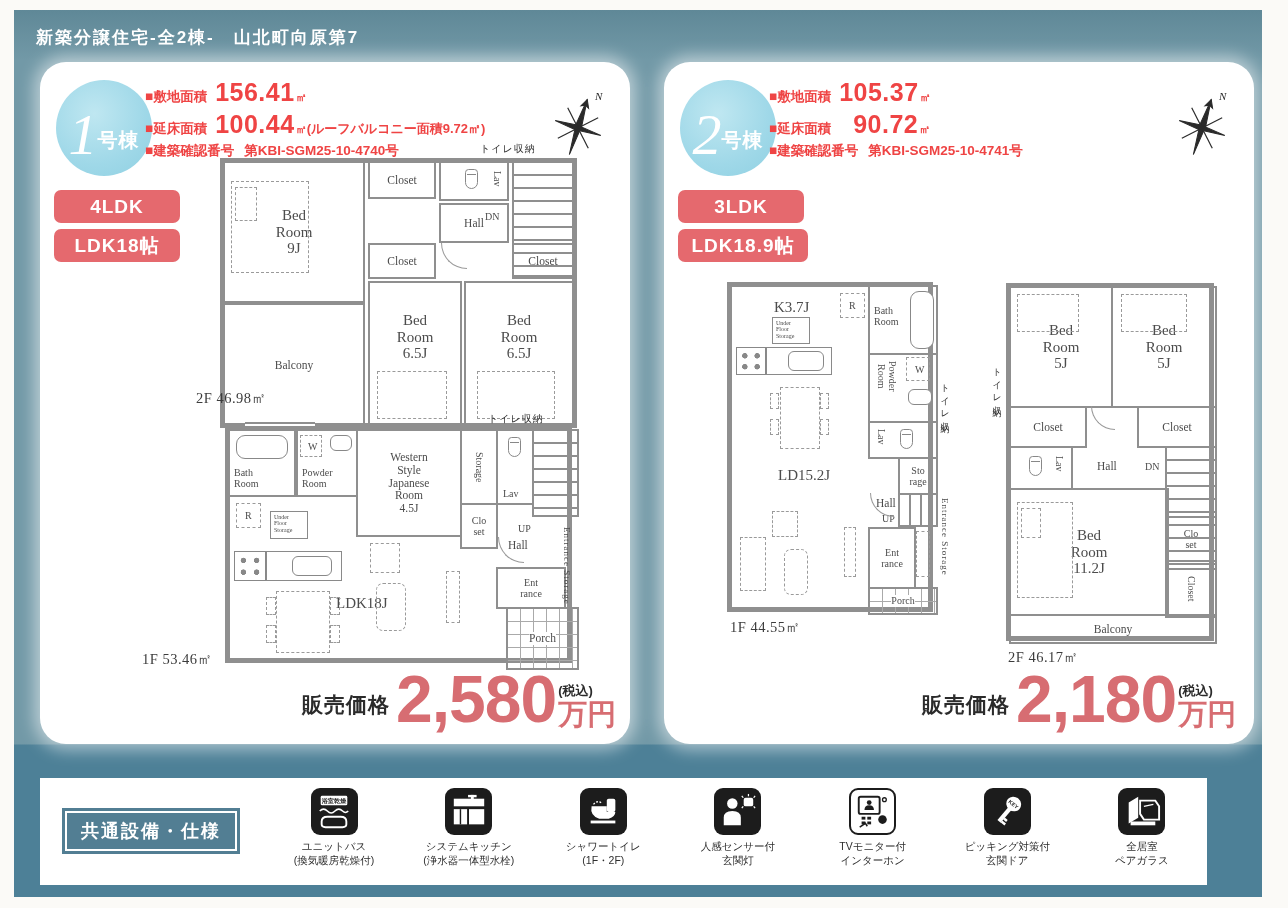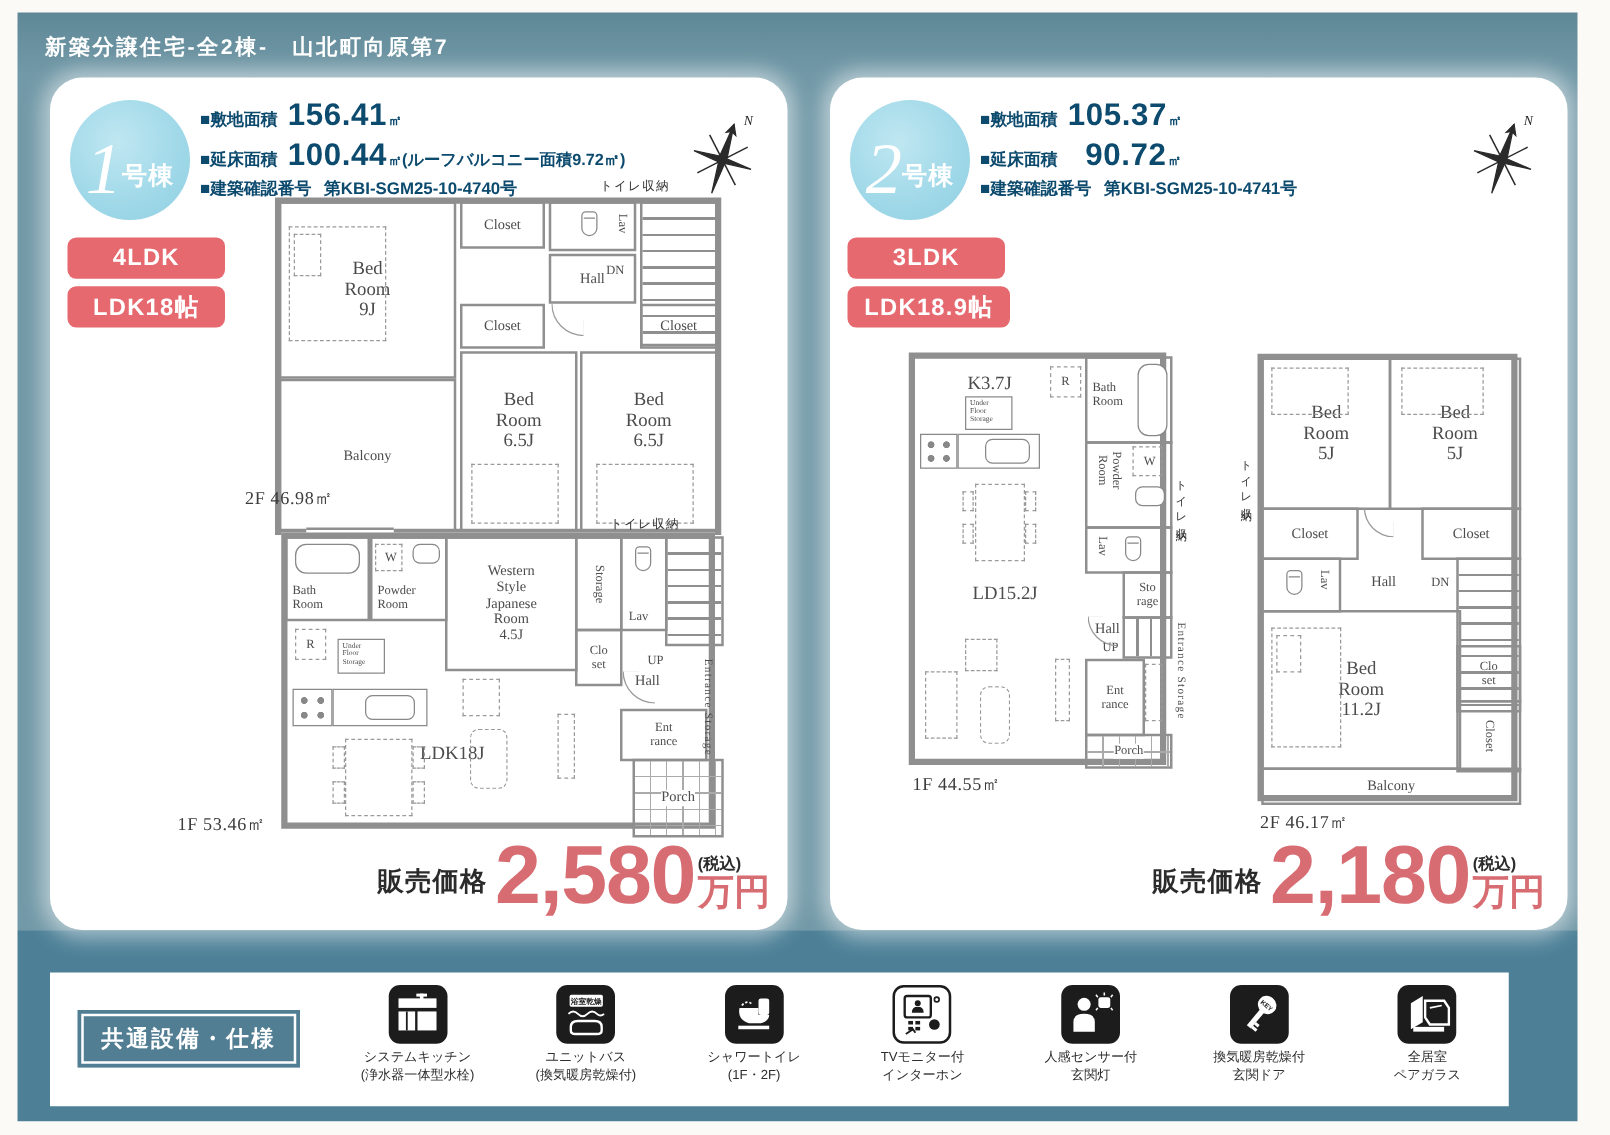--- a/index.html
+++ b/index.html
@@ -26,21 +26,21 @@
   }
   
   .badge {
     position:absolute; left:16px; top:18px; width:96px; height:96px; border-radius:50%;
     background:radial-gradient(circle at 40% 35%, #bfe7f1 0%, #9fd8e8 60%, #8fd0e2 100%);
     display:flex; align-items:flex-end; justify-content:center; color:#fff;
   }
   .badge-num { font-family:"Liberation Serif", serif; font-style:italic; font-size:58px; line-height:1; padding-bottom:12px; }
   .badge-suffix { font-size:20px; font-weight:bold; padding-bottom:22px; letter-spacing:1px; }
   
-  .specs { position:absolute; left:120px; top:16px; width:452px; color:#0c4a6e; }
+  .specs { position:absolute; left:105px; top:16px; width:452px; color:#ef4444; }
   .spec-line { display:flex; align-items:baseline; margin-bottom:3px; white-space:nowrap; }
   .spec-label { font-size:13.5px; font-weight:bold; }
   .spec-value { font-size:25px; font-weight:bold; margin-left:8px; letter-spacing:0.5px; }
   .spec-value-sm { font-size:13.5px; font-weight:bold; margin-left:10px; }
   .spec-unit { font-size:11px; font-weight:bold; margin-left:1px; }
   .spec-note { font-size:13px; font-weight:bold; }
   
   .compass { position:absolute; left:508px; top:28px; width:60px; height:66px; }
   
   .tag {
@@ -434,64 +434,85 @@
 
   <div class="footer-panel">
     <div class="common-box">
       <span>共通設備・仕様</span>
     </div>
     <div class="features">
 
       <div class="feature">
         <div class="icon-box">
           <svg width="38" height="38" viewBox="0 0 40 40">
+            <rect x="6" y="3" width="28" height="10" rx="1.5" fill="#fff"></rect>
+            <text x="20" y="11" font-size="6.5" text-anchor="middle" fill="#1c1c1c" font-weight="bold">浴室乾燥</text>
+            <path d="M5 19 q4 -4 8 0 q4 4 8 0 q4 -4 8 0 q3 3 6 0" stroke="#fff" stroke-width="1.6" fill="none"></path>
+            <path d="M7 30 q0 -5 6 -5 h14 q6 0 6 5 v3 q0 3 -4 3 h-18 q-4 0 -4 -3 z" fill="none" stroke="#fff" stroke-width="2"></path>
+          </svg>
+        </div>
+        <div class="cap">
+          <div>ユニットバス</div>
+          <div>(換気暖房乾燥付)</div>
+        </div>
+      </div>
+
+      <div class="feature">
+        <div class="icon-box">
+          <svg width="38" height="38" viewBox="0 0 40 40">
             <rect x="4" y="6" width="32" height="8" fill="#fff"></rect>
             <rect x="22" y="2" width="3" height="6" fill="#fff"></rect>
             <rect x="19" y="2" width="9" height="2.5" fill="#fff"></rect>
             <rect x="4" y="17" width="14" height="16" fill="#fff"></rect>
             <rect x="20" y="17" width="16" height="16" fill="#fff"></rect>
             <line x1="11" y1="17" x2="11" y2="33" stroke="#1c1c1c" stroke-width="1.5"></line>
           </svg>
         </div>
         <div class="cap">
           <div>システムキッチン</div>
           <div>(浄水器一体型水栓)</div>
         </div>
       </div>
 
       <div class="feature">
         <div class="icon-box">
           <svg width="38" height="38" viewBox="0 0 40 40">
-            <rect x="6" y="3" width="28" height="10" rx="1.5" fill="#fff"></rect>
-            <text x="20" y="11" font-size="6.5" text-anchor="middle" fill="#1c1c1c" font-weight="bold">浴室乾燥</text>
-            <path d="M5 19 q4 -4 8 0 q4 4 8 0 q4 -4 8 0 q3 3 6 0" stroke="#fff" stroke-width="1.6" fill="none"></path>
-            <path d="M7 30 q0 -5 6 -5 h14 q6 0 6 5 v3 q0 3 -4 3 h-18 q-4 0 -4 -3 z" fill="none" stroke="#fff" stroke-width="2"></path>
-          </svg>
-        </div>
-        <div class="cap">
-          <div>ユニットバス</div>
-          <div>(換気暖房乾燥付)</div>
-        </div>
-      </div>
-
-      <div class="feature">
-        <div class="icon-box">
-          <svg width="38" height="38" viewBox="0 0 40 40">
             <rect x="24" y="6" width="9" height="14" rx="2" fill="#fff"></rect>
             <path d="M8 14 q-2 10 8 13 h10 q7 -2 7 -7 l-9 0 0 -6 z" fill="#fff"></path>
             <path d="M10 12 q4 -5 9 -1" stroke="#fff" stroke-width="1.4" fill="none" stroke-dasharray="2 1.6"></path>
             <rect x="7" y="29" width="26" height="3" fill="#fff"></rect>
           </svg>
         </div>
         <div class="cap">
           <div>シャワートイレ</div>
           <div>(1F・2F)</div>
         </div>
       </div>
 
+
+      <div class="feature">
+        <div class="icon-box">
+          <svg width="38" height="38" viewBox="0 0 40 40">
+            <rect x="26" y="5" width="10" height="9" rx="2" fill="#fff"></rect>
+            <g stroke="#fff" stroke-width="1.3">
+              <line x1="24" y1="3" x2="25.5" y2="5"></line>
+                <line x1="31" y1="1" x2="31" y2="3.5"></line>
+              <line x1="38" y1="3" x2="36.5" y2="5"></line>
+                <line x1="24" y1="16" x2="25.5" y2="14"></line>
+              <line x1="38" y1="16" x2="36.5" y2="14"></line>
+            </g>
+            <circle cx="14" cy="11" r="5.5" fill="#fff"></circle>
+            <path d="M5 34 v-8 q0 -7 9 -7 q9 0 9 7 v8 z" fill="#fff"></path>
+          </svg>
+        </div>
+        <div class="cap">
+          <div>人感センサー付</div>
+          <div>玄関灯</div>
+        </div>
+      </div>
 
       <div class="feature">
         <div class="icon-box light">
           <svg width="38" height="38" viewBox="0 0 40 40">
             <rect x="5" y="4" width="22" height="18" rx="2" fill="none" stroke="#1c1c1c" stroke-width="2"></rect>
             <circle cx="16" cy="10" r="2.5" fill="#1c1c1c"></circle>
             <path d="M11 18 q0 -5 5 -5 q5 0 5 5 z" fill="#1c1c1c"></path>
             <circle cx="32" cy="7" r="2" fill="none" stroke="#1c1c1c" stroke-width="1.4"></circle>
             <g fill="#1c1c1c">
               <rect x="8" y="25" width="4" height="3"></rect>
@@ -505,52 +526,31 @@
         </div>
         <div class="cap">
           <div>TVモニター付</div>
           <div>インターホン</div>
         </div>
       </div>
 
       <div class="feature">
         <div class="icon-box">
           <svg width="38" height="38" viewBox="0 0 40 40">
-            <rect x="26" y="5" width="10" height="9" rx="2" fill="#fff"></rect>
-            <g stroke="#fff" stroke-width="1.3">
-              <line x1="24" y1="3" x2="25.5" y2="5"></line>
-                <line x1="31" y1="1" x2="31" y2="3.5"></line>
-              <line x1="38" y1="3" x2="36.5" y2="5"></line>
-                <line x1="24" y1="16" x2="25.5" y2="14"></line>
-              <line x1="38" y1="16" x2="36.5" y2="14"></line>
-            </g>
-            <circle cx="14" cy="11" r="5.5" fill="#fff"></circle>
-            <path d="M5 34 v-8 q0 -7 9 -7 q9 0 9 7 v8 z" fill="#fff"></path>
-          </svg>
-        </div>
-        <div class="cap">
-          <div>人感センサー付</div>
-          <div>玄関灯</div>
-        </div>
-      </div>
-
-      <div class="feature">
-        <div class="icon-box">
-          <svg width="38" height="38" viewBox="0 0 40 40">
             <g transform="rotate(40 20 20)">
               <ellipse cx="20" cy="9" rx="8" ry="7.5" fill="#fff"></ellipse>
               <rect x="17.8" y="15" width="4.4" height="18" fill="#fff"></rect>
               <rect x="22" y="26" width="4" height="2.6" fill="#fff"></rect>
               <rect x="22" y="30" width="5" height="2.6" fill="#fff"></rect>
               <text x="20" y="11.5" font-size="5.5" text-anchor="middle" fill="#1c1c1c" font-weight="bold">KEY</text>
             </g>
           </svg>
         </div>
         <div class="cap">
-          <div>換気暖房乾燥付</div>
+          <div>ピッキング対策付</div>
           <div>玄関ドア</div>
         </div>
       </div>
 
       <div class="feature">
         <div class="icon-box">
           <svg width="38" height="38" viewBox="0 0 40 40">
             <path d="M6 10 l10 -6 v22 l-10 6 z" fill="#fff"></path>
             <path d="M18 8 h16 l4 6 v14 h-16 l-4 -6 z" fill="none" stroke="#fff" stroke-width="2"></path>
             <line x1="22" y1="14" x2="32" y2="12" stroke="#fff" stroke-width="1.4"></line>

